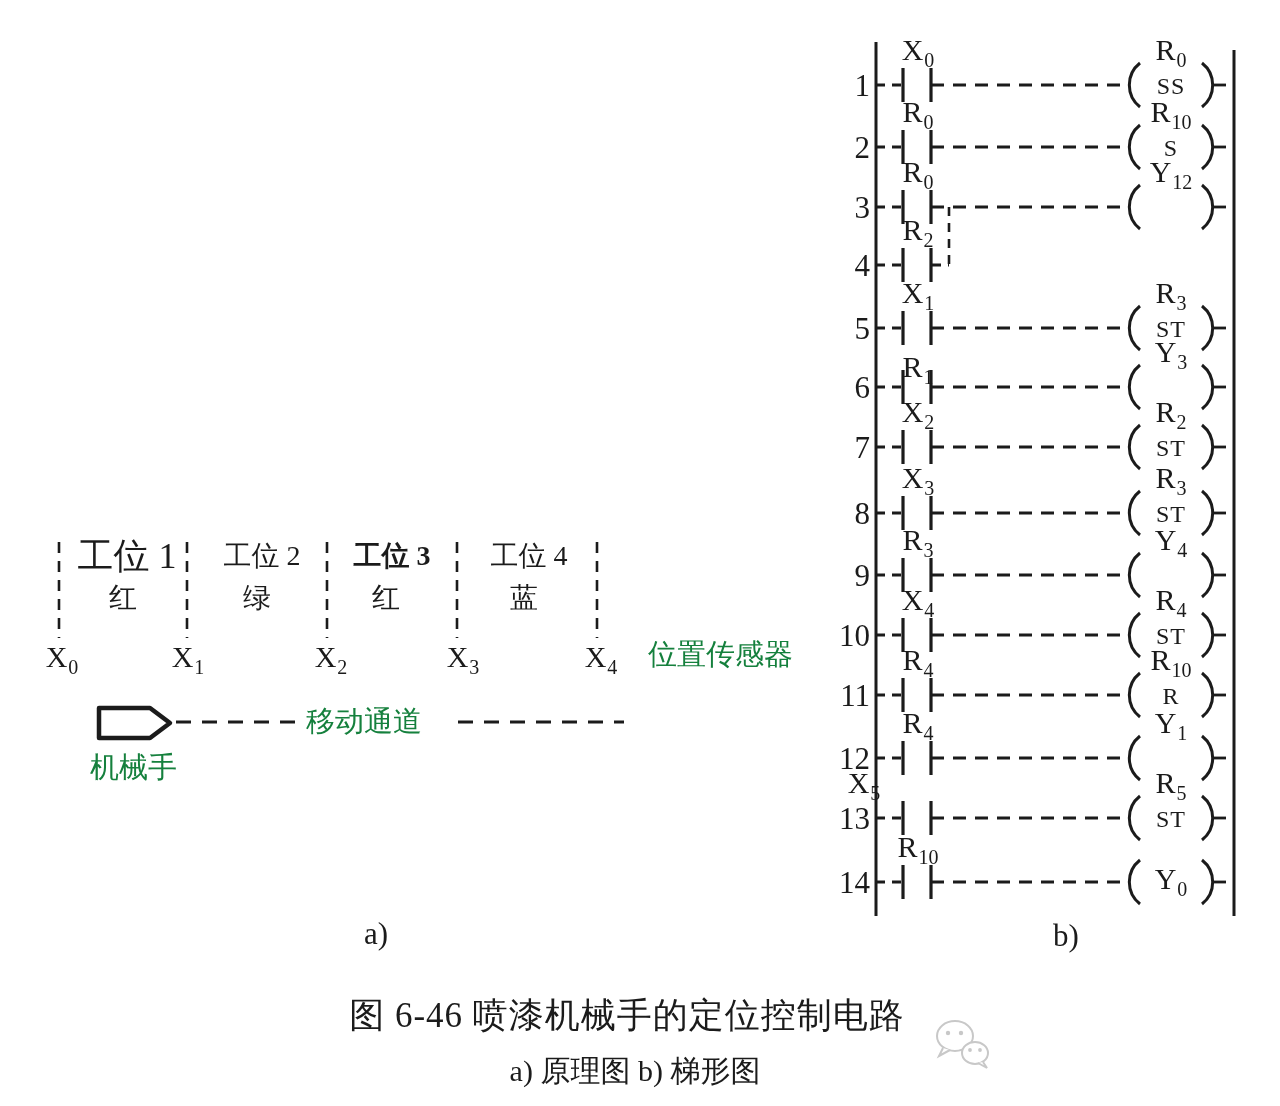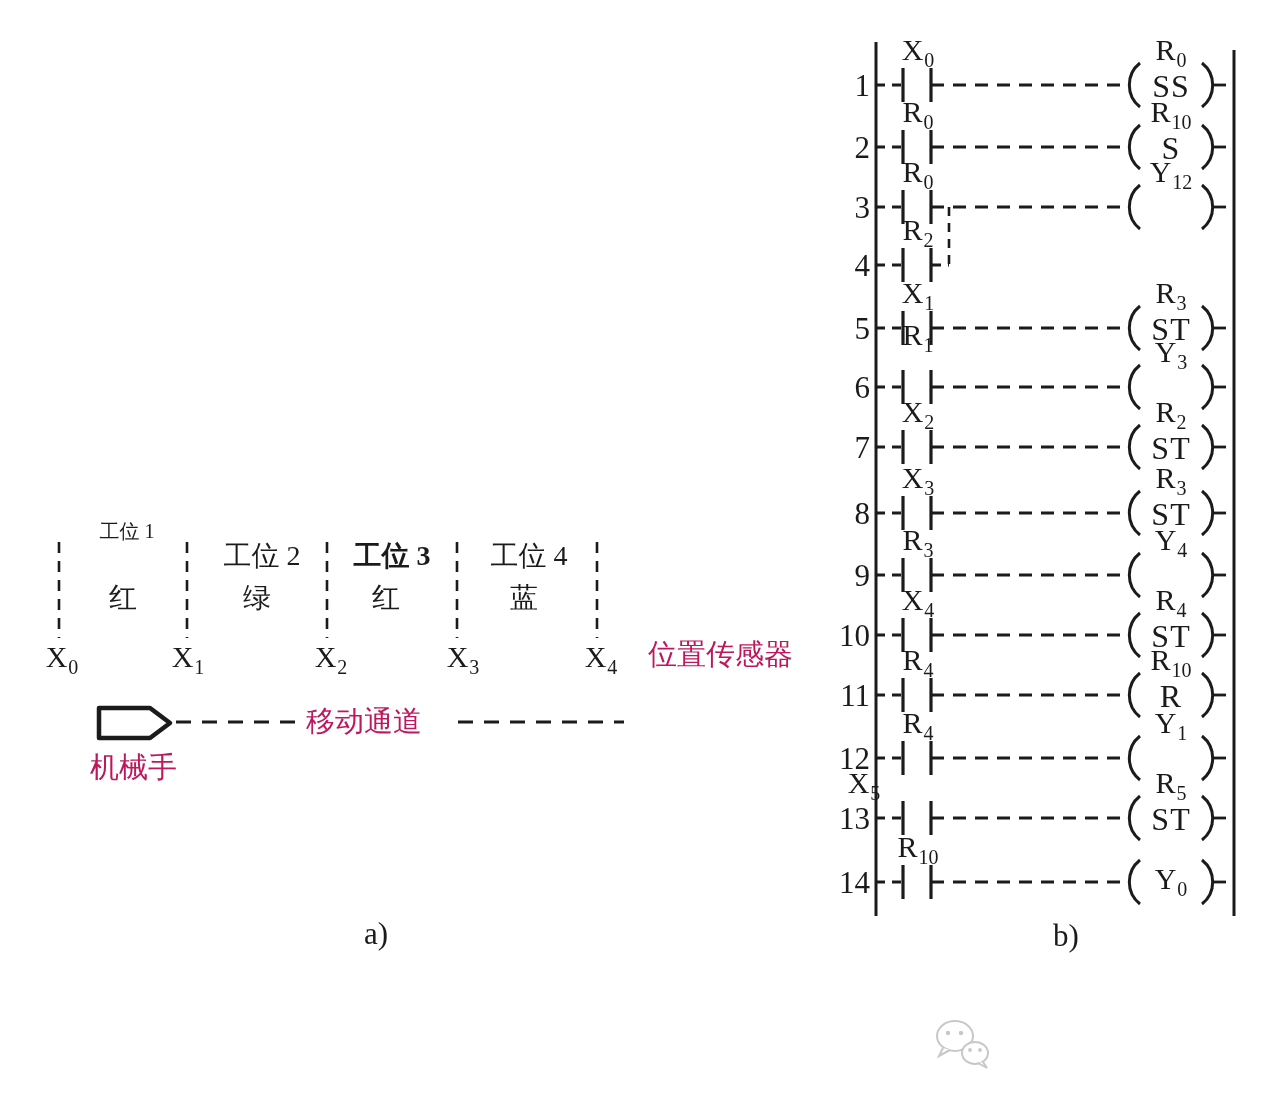--- a/index.html
+++ b/index.html
@@ -1,24 +1,24 @@
 <!DOCTYPE html>
 <html><head>
 <meta charset="utf-8">
 <style>
   html,body{margin:0;padding:0;background:#ffffff;}
   #page{position:relative;width:1280px;height:1106px;background:#ffffff;overflow:hidden;
         font-family:"Liberation Serif","DejaVu Serif",serif;color:#1b1b1b;}
   svg{position:absolute;left:0;top:0;}
-  .txt{position:absolute;white-space:nowrap;color:#be185d;}
+  .txt{position:absolute;white-space:nowrap;color:#15803d;}
   .cn{font-size:28px;line-height:1;}
   .lbl{position:absolute;transform:translateX(-50%);font-size:30px;line-height:30px;white-space:nowrap;}
   .lbl .sub{font-size:20px;position:relative;top:7px;margin-left:1px;}
   .rnum{position:absolute;transform:translate(-100%,-50%);font-size:31px;line-height:1;}
-  .coil-op{position:absolute;transform:translate(-50%,-50%);font-size:32px;letter-spacing:1px;line-height:1;}
+  .coil-op{position:absolute;transform:translate(-50%,-50%);font-size:24px;letter-spacing:1px;line-height:1;}
   .panel-label{position:absolute;transform:translateX(-50%);font-size:31px;line-height:1;}
   .caption{position:absolute;transform:translateX(-50%);font-size:35px;line-height:1;letter-spacing:1px;}
   .subcaption{position:absolute;transform:translateX(-50%);font-size:30px;line-height:1;}
   .watermark-text{position:absolute;font-size:29px;line-height:1;color:#c9c9c9;
                   text-shadow:-1px -1px 0 #efefef;}
 </style>
 </head>
 <body>
 
 <div id="page">
@@ -151,21 +151,21 @@
       <div class="rnum" style="left: 870px; top: 207px;">3</div>
       <div class="lbl" style="left: 918px; top: 157px;"><span>R</span><span class="sub">0</span></div>
       <div class="lbl" style="left: 1171px; top: 157px;"><span>Y</span><span class="sub">12</span></div>
       <div class="rnum" style="left: 870px; top: 265px;">4</div>
       <div class="lbl" style="left: 918px; top: 215px;"><span>R</span><span class="sub">2</span></div>
       <div class="rnum" style="left: 870px; top: 328px;">5</div>
       <div class="lbl" style="left: 918px; top: 278px;"><span>X</span><span class="sub">1</span></div>
       <div class="lbl" style="left: 1171px; top: 278px;"><span>R</span><span class="sub">3</span></div>
       <div class="coil-op" style="left: 1171px; top: 329px;">ST</div>
       <div class="rnum" style="left: 870px; top: 387px;">6</div>
-      <div class="lbl" style="left: 918px; top: 320px; text-align: right;"><span>R</span><span class="sub">1</span></div>
+      <div class="lbl" style="left: 918px; top: 352px; text-align: right;"><span>R</span><span class="sub">1</span></div>
       <div class="lbl" style="left: 1171px; top: 337px; font-family: Liberation Serif, serif;"><span>Y</span><span class="sub">3</span></div>
       <div class="rnum" style="left: 870px; top: 447px;">7</div>
       <div class="lbl" style="left: 918px; top: 397px;"><span>X</span><span class="sub">2</span></div>
       <div class="lbl" style="left: 1171px; top: 397px;"><span>R</span><span class="sub">2</span></div>
       <div class="coil-op" style="left: 1171px; top: 448px;">ST</div>
       <div class="rnum" style="left: 870px; top: 513px;">8</div>
       <div class="lbl" style="left: 918px; top: 463px;"><span>X</span><span class="sub">3</span></div>
       <div class="lbl" style="left: 1171px; top: 463px;"><span>R</span><span class="sub">3</span></div>
       <div class="coil-op" style="left: 1171px; top: 514px;">ST</div>
       <div class="rnum" style="left: 870px; top: 575px;">9</div>
@@ -184,21 +184,21 @@
       <div class="lbl" style="left: 1171px; top: 708px;"><span>Y</span><span class="sub">1</span></div>
       <div class="rnum" style="left: 870px; top: 818px;">13</div>
       <div class="lbl" style="left: 864px; top: 768px;"><span>X</span><span class="sub">5</span></div>
       <div class="lbl" style="left: 1171px; top: 768px;"><span>R</span><span class="sub">5</span></div>
       <div class="coil-op" style="left: 1171px; top: 819px;">ST</div>
       <div class="rnum" style="left: 870px; top: 882px;">14</div>
       <div class="lbl" style="left: 918px; top: 832px;"><span>R</span><span class="sub">10</span></div>
       <div class="lbl" style="left: 1171px; top: 864px; text-align: center;"><span>Y</span><span class="sub">0</span></div>
     </div>
 
-  <div class="lbl" style="left:127px;top:516px;font-size:20px;">工位 1</div>
+  <div class="lbl" style="left:127px;top:541px;font-size:36px;">工位 1</div>
   <div class="lbl" style="left:123px;top:583px;font-size:28px;">红</div>
   <div class="lbl" style="left:262px;top:541px;font-size:28px;">工位 2</div>
   <div class="lbl" style="left:257px;top:583px;font-size:28px;">绿</div>
   <div class="lbl" style="left:392px;top:541px;font-size:28px;font-weight:bold;">工位 3</div>
   <div class="lbl" style="left:386px;top:583px;font-size:28px;">红</div>
   <div class="lbl" style="left:529px;top:541px;font-size:28px;">工位 4</div>
   <div class="lbl" style="left:524px;top:583px;font-size:28px;">蓝</div>
 
   <div class="lbl" style="left:62px;top:642px;">
     <span>X</span><span class="sub">0</span></div>
@@ -211,20 +211,22 @@
   <div class="lbl" style="left:601px;top:642px;">
     <span>X</span><span class="sub">4</span></div>
 
   <div class="txt cn" style="left:648px;top:640px;font-size:29px;">位置传感器</div>
   <div class="txt cn" style="left:306px;top:707px;font-size:29px;">移动通道</div>
   <div class="txt cn" style="left:90px;top:753px;font-size:29px;">机械手</div>
 
   <div class="panel-label" style="left:376px;top:918px;">a)</div>
   <div class="panel-label" style="left:1066px;top:920px;">b)</div>
 
+  <div class="caption" style="left:627px;top:998px;">图 6-46   喷漆机械手的定位控制电路</div>
+  <div class="subcaption" style="left:635px;top:1056px;">a) 原理图   b) 梯形图</div>
 
   <svg width="64" height="56" viewBox="0 0 64 56" style="left:930px;top:1016px;">
     <g stroke="#c8c8c8" stroke-width="2" fill="#ffffff">
       <ellipse cx="25" cy="20" rx="18" ry="15"></ellipse>
       <path d="M 13 32 L 9 40 L 20 34" fill="#ffffff"></path>
       <ellipse cx="45" cy="37" rx="13" ry="11"></ellipse>
       <path d="M 53 46 L 57 52 L 48 47" fill="#ffffff"></path>
     </g>
     <g fill="#c8c8c8">
       <circle cx="18" cy="17" r="2.2"></circle>

